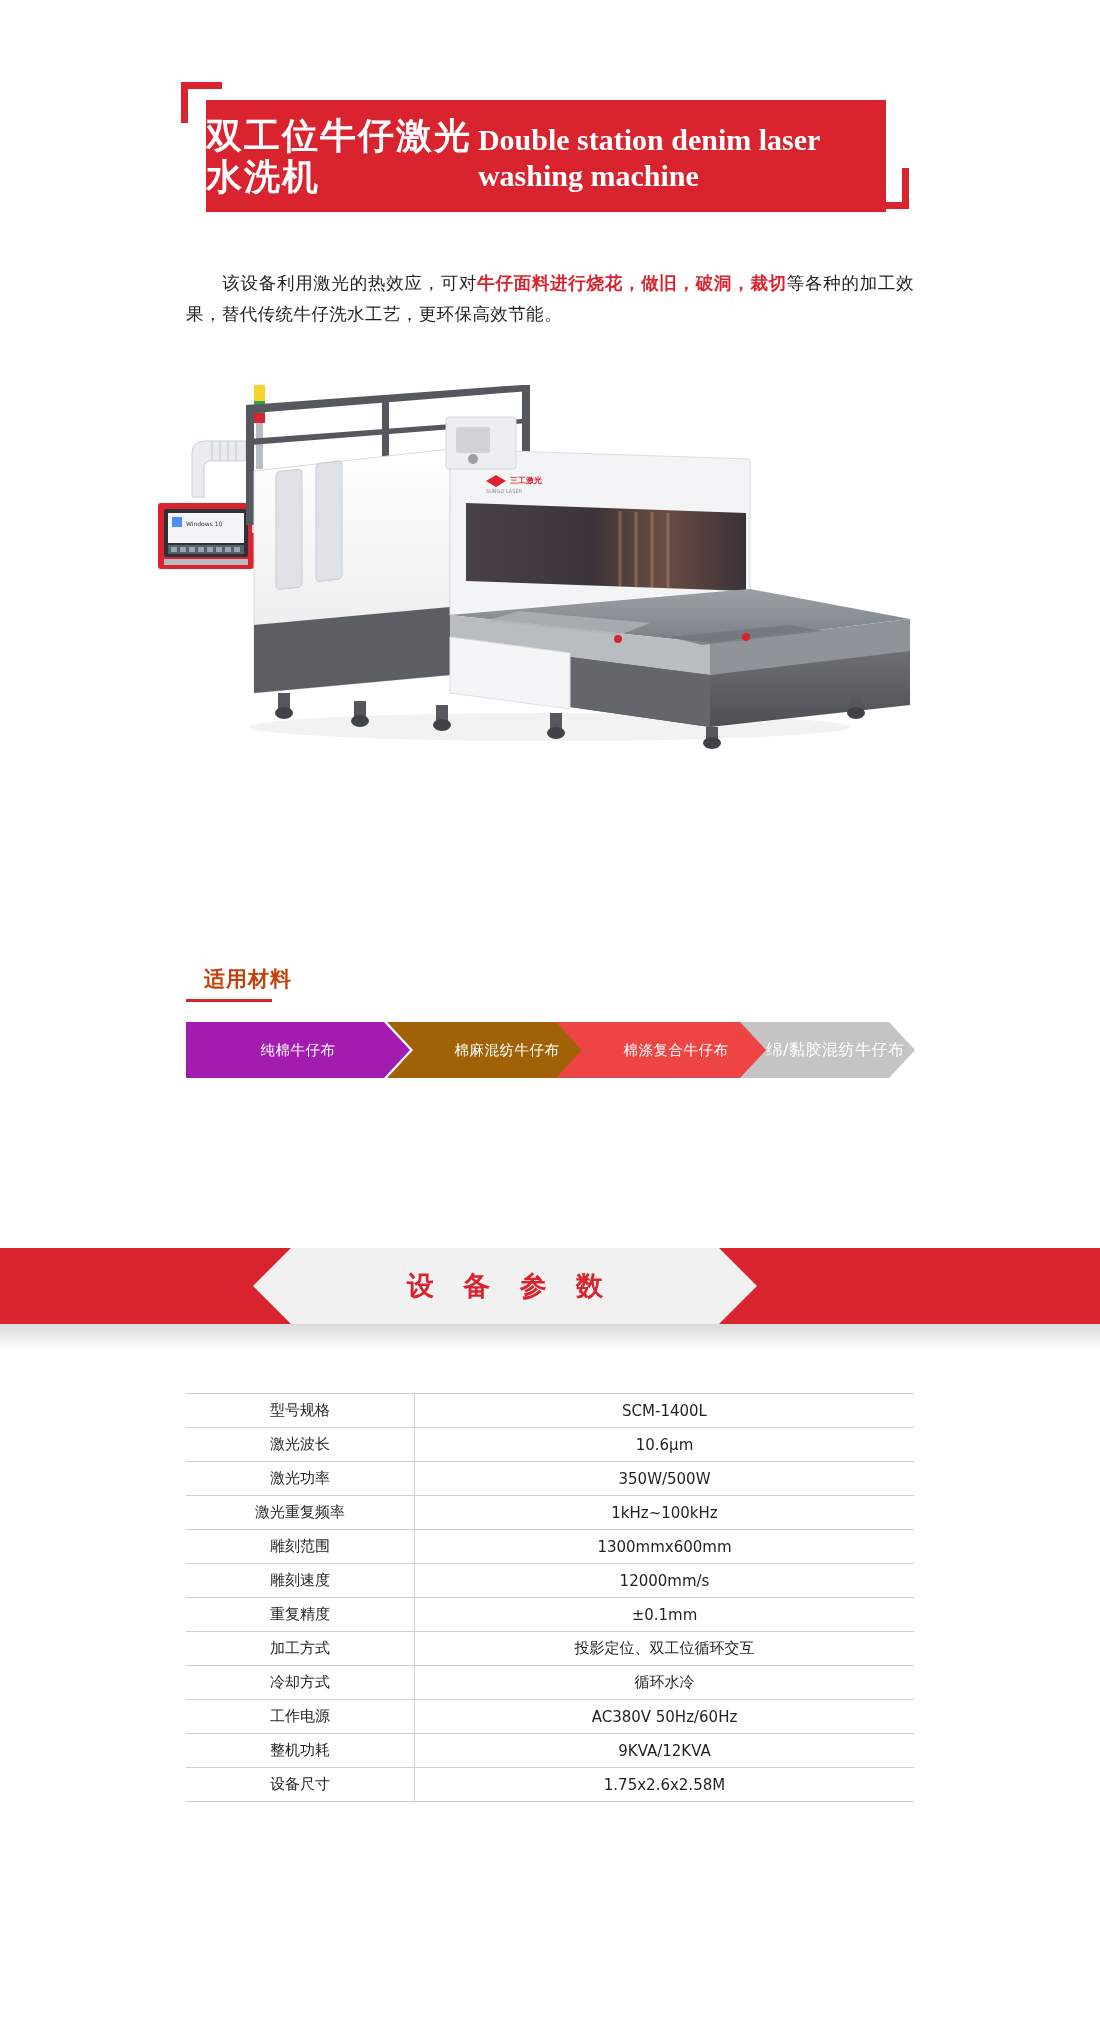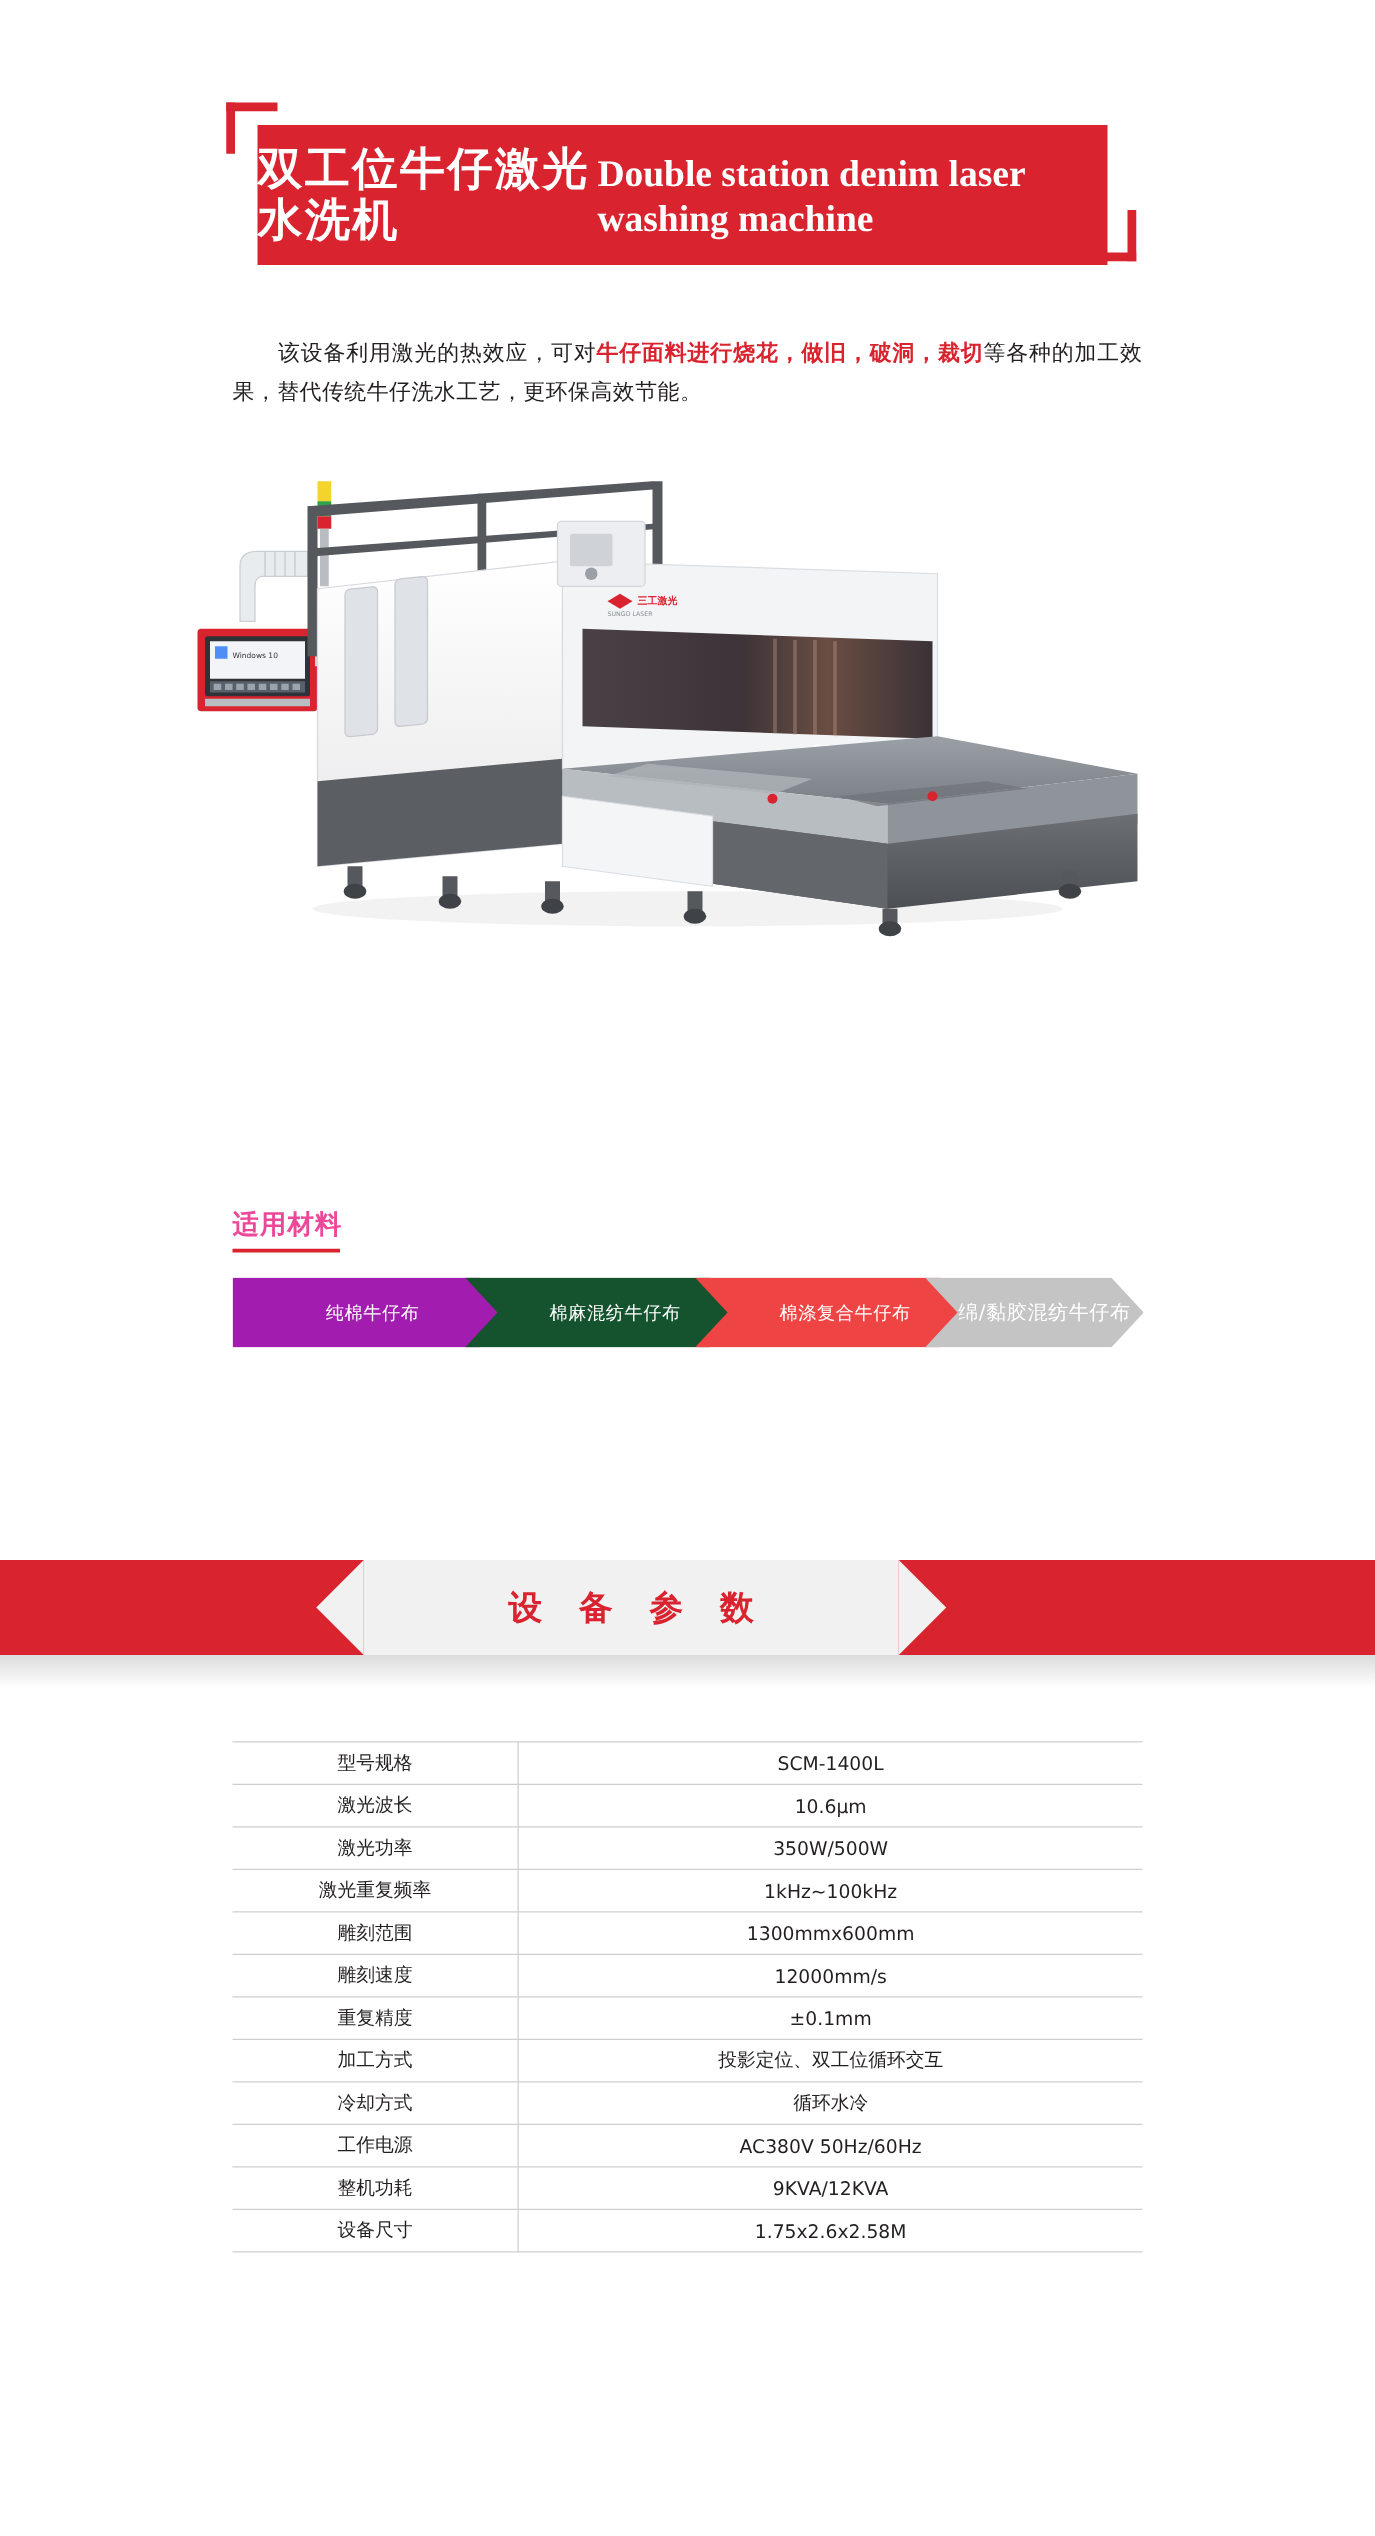--- a/index.html
+++ b/index.html
@@ -94,25 +94,25 @@
     left: 150px;
     top: 375px;
     width: 800px;
     height: 380px;
   }
   .machine svg { display: block; }
 
   
   .mat-title {
     position: absolute;
-    left: 186px;
+    left: 204px;
     top: 965px;
     font-size: 21px;
     font-weight: bold;
-    color: #ec4899;
+    color: #c2410c;
     letter-spacing: 1px;
     font-family: "DejaVu Sans", "Liberation Sans", sans-serif;
     text-align: right;
   }
   .mat-underline {
     position: absolute;
     left: 186px;
     top: 999px;
     width: 86px;
     height: 3px;
@@ -374,21 +374,21 @@
   </g>
 </svg>
 </div>
 
 <div class="mat-title">适用材料</div>
 <div class="mat-underline"></div>
 <div class="mat-bar">
   <div class="mat-chev" style="left:0px; width:224px; background:#a21caf; clip-path: polygon(0 0, 198px 0, 224px 28px, 198px 56px, 0 56px);">
     <span>纯棉牛仔布</span>
   </div>
-  <div class="mat-chev" style="left:186px; width:222px; background:#14532d; clip-path: polygon(0 0, 196px 0, 222px 28px, 196px 56px, 0 56px, 26px 28px);">
+  <div class="mat-chev" style="left:201px; width:222px; background:#a16207; clip-path: polygon(0 0, 196px 0, 222px 28px, 196px 56px, 0 56px, 26px 28px);">
     <span style="padding-left:18px;">棉麻混纺牛仔布</span>
   </div>
   <div class="mat-chev" style="left:370px; width:222px; background:#ef4444; clip-path: polygon(0 0, 196px 0, 222px 28px, 196px 56px, 0 56px, 26px 28px);">
     <span style="padding-left:18px;">棉涤复合牛仔布</span>
   </div>
   <div class="mat-chev" style="left:554px; width:175px; background:#c4c4c4; clip-path: polygon(0 0, 149px 0, 175px 28px, 149px 56px, 0 56px, 26px 28px);">
     <span style="padding-left:16px; font-size:16px;">绵/黏胶混纺牛仔布</span>
   </div>
 </div>
 

